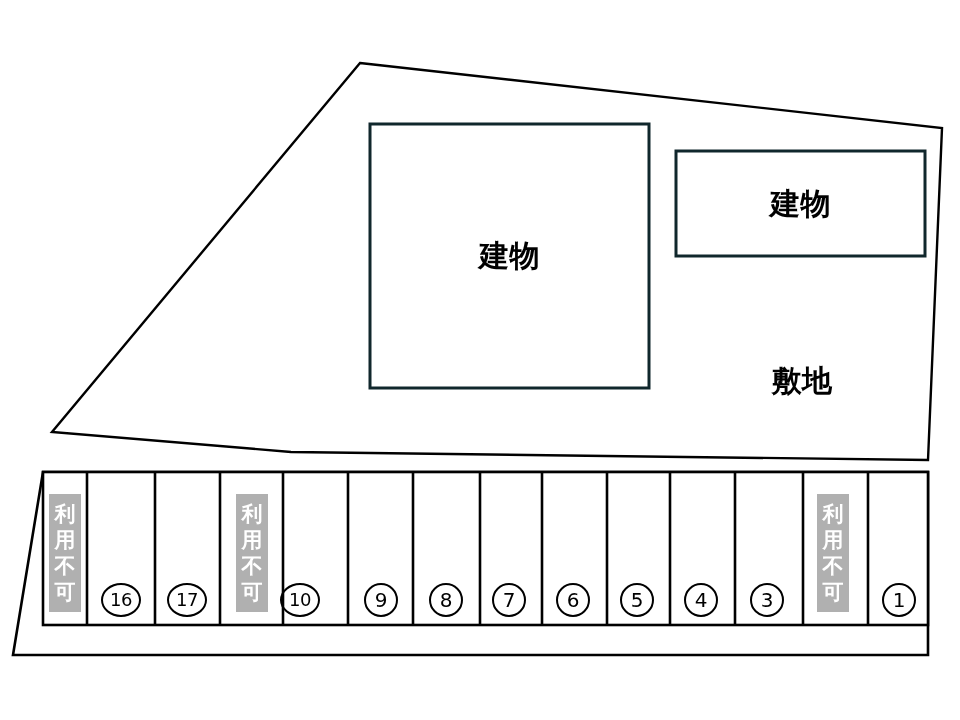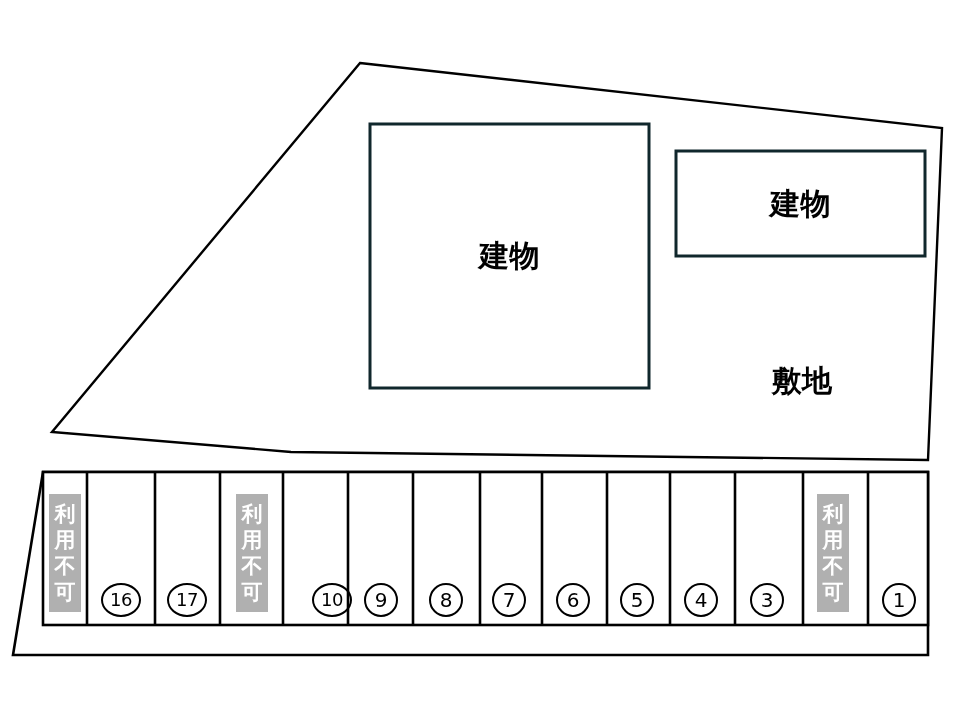--- a/index.html
+++ b/index.html
@@ -141,21 +141,21 @@
           <span class="ch">可</span>
         </div>
         <div class="slot-num wide" style="left: 121px; top: 600px;">16</div>
         <div class="slot-num wide" style="left: 187px; top: 600px;">17</div>
         <div class="unavail" style="left: 252px; top: 553px; width: 32px; height: 118px;">
           <span class="ch">利</span>
           <span class="ch">用</span>
           <span class="ch">不</span>
           <span class="ch">可</span>
         </div>
-        <div class="slot-num wide" style="left: 332px; top: 600px;">10</div>
+        <div class="slot-num wide" style="left: 300px; top: 600px;">10</div>
         <div class="slot-num" style="left: 381px; top: 600px;">9</div>
         <div class="slot-num" style="left: 446px; top: 600px;">8</div>
         <div class="slot-num" style="left: 509px; top: 600px;">7</div>
         <div class="slot-num" style="left: 573px; top: 600px;">6</div>
         <div class="slot-num" style="left: 637px; top: 600px;">5</div>
         <div class="slot-num" style="left: 701px; top: 600px;">4</div>
         <div class="slot-num" style="left: 767px; top: 600px;">3</div>
         <div class="unavail" style="left: 833px; top: 553px; width: 32px; height: 118px;">
           <span class="ch">利</span>
           <span class="ch">用</span>

